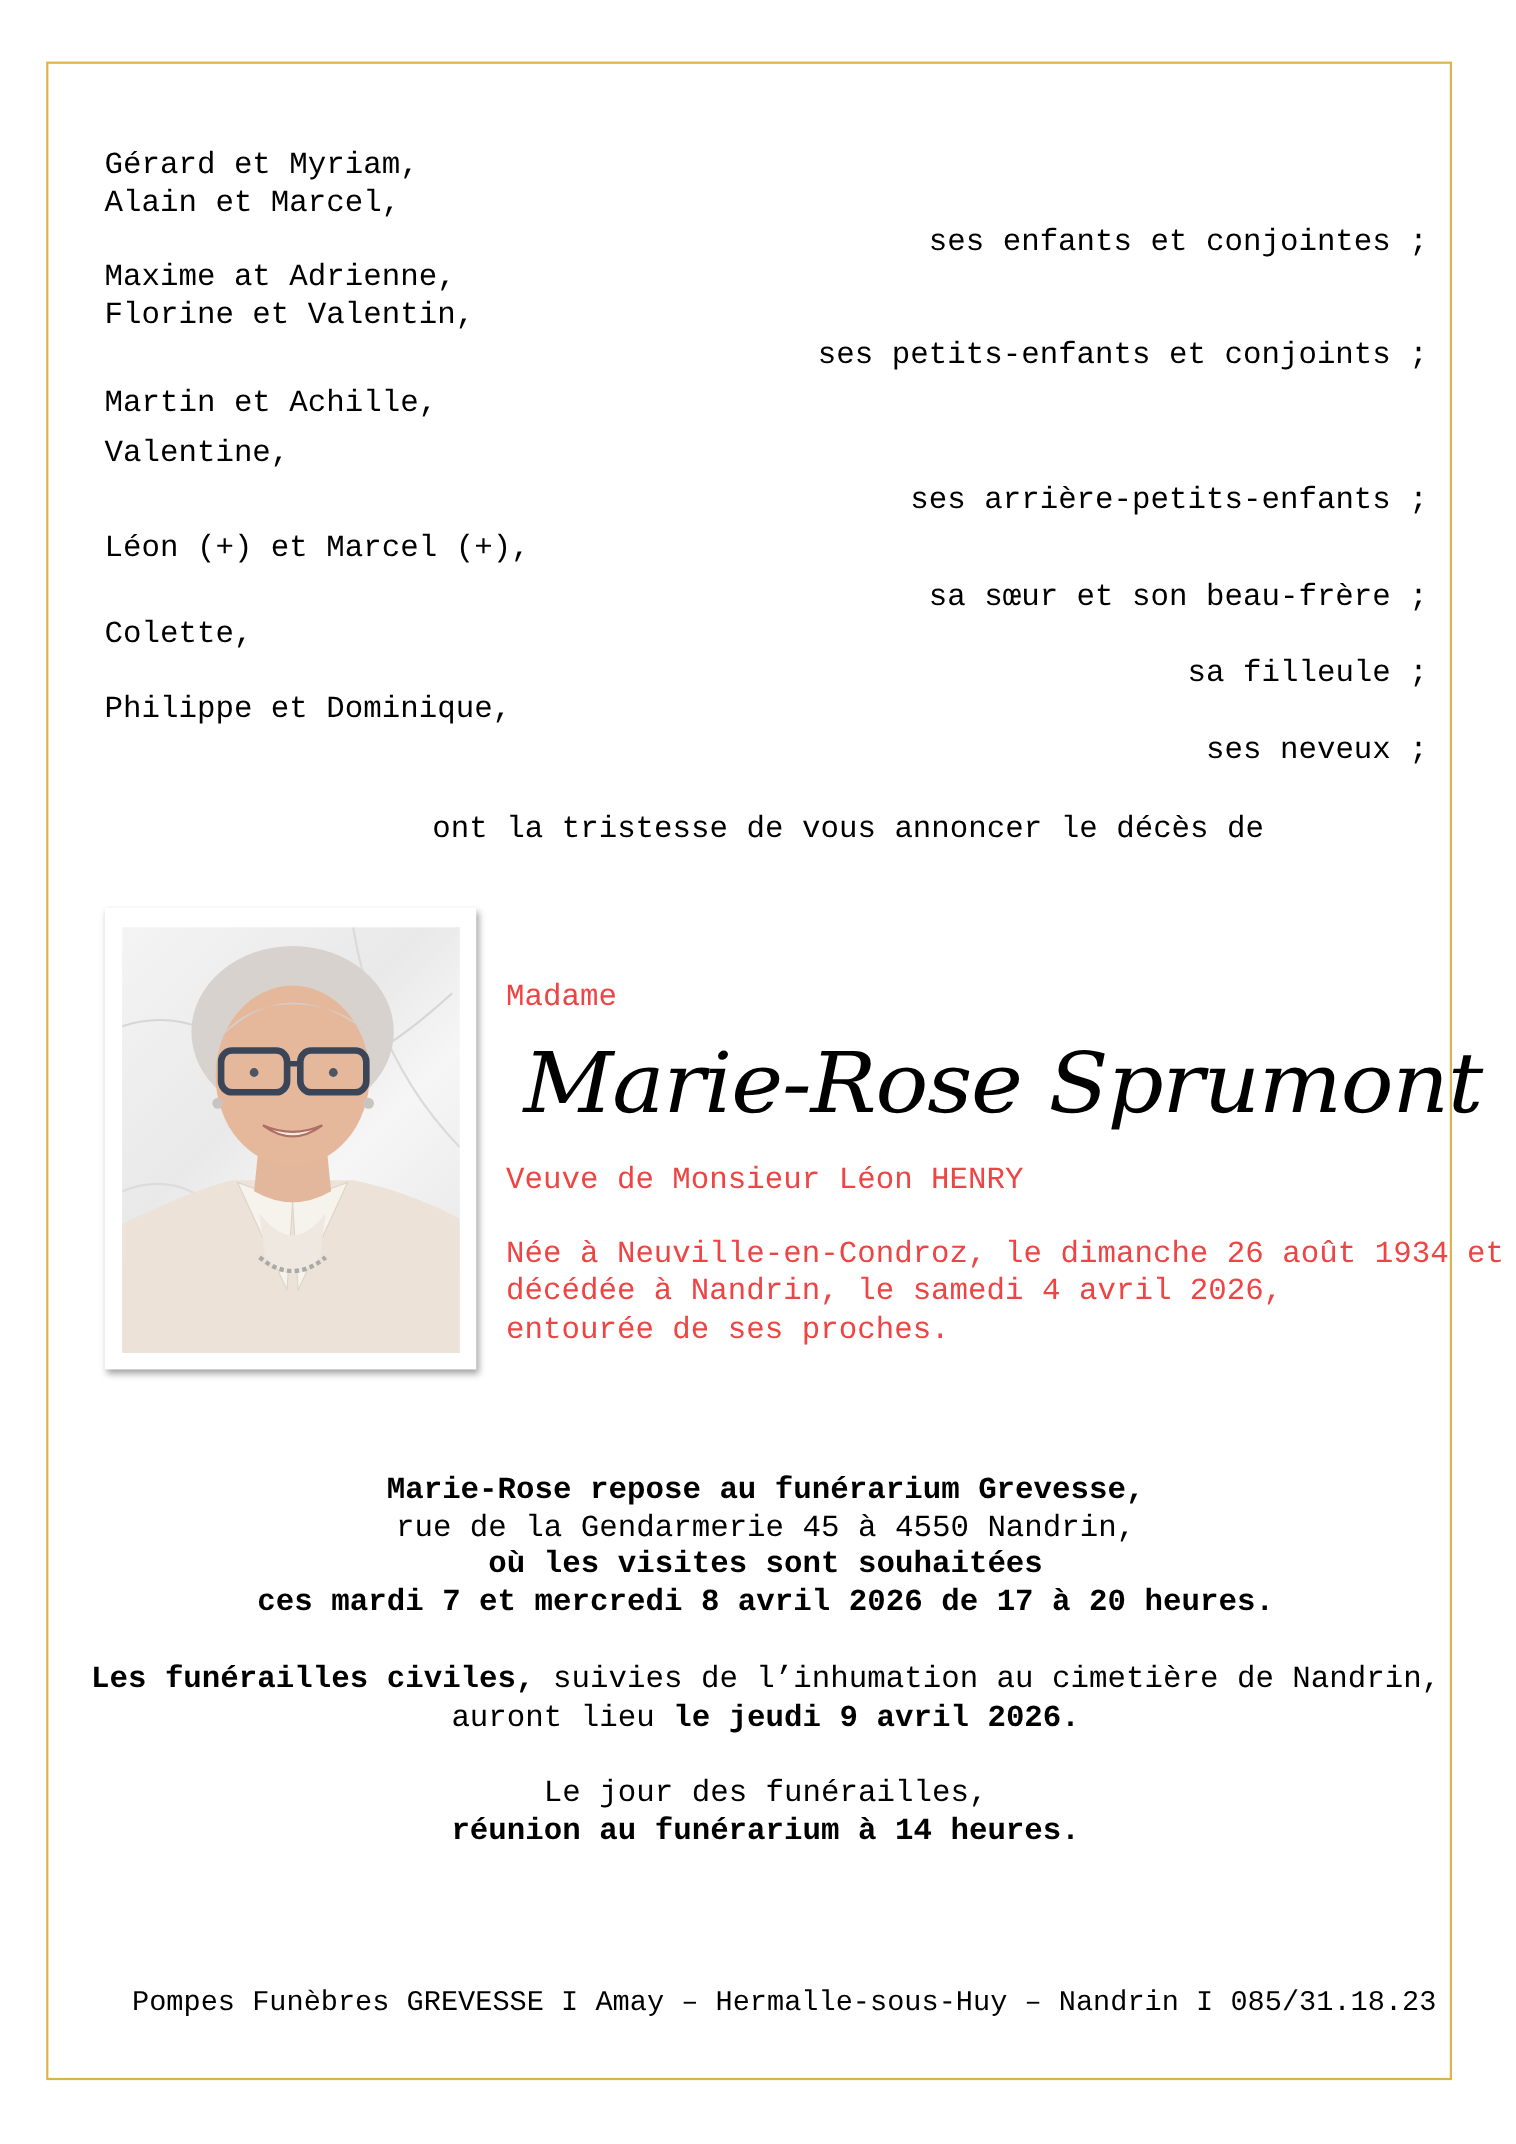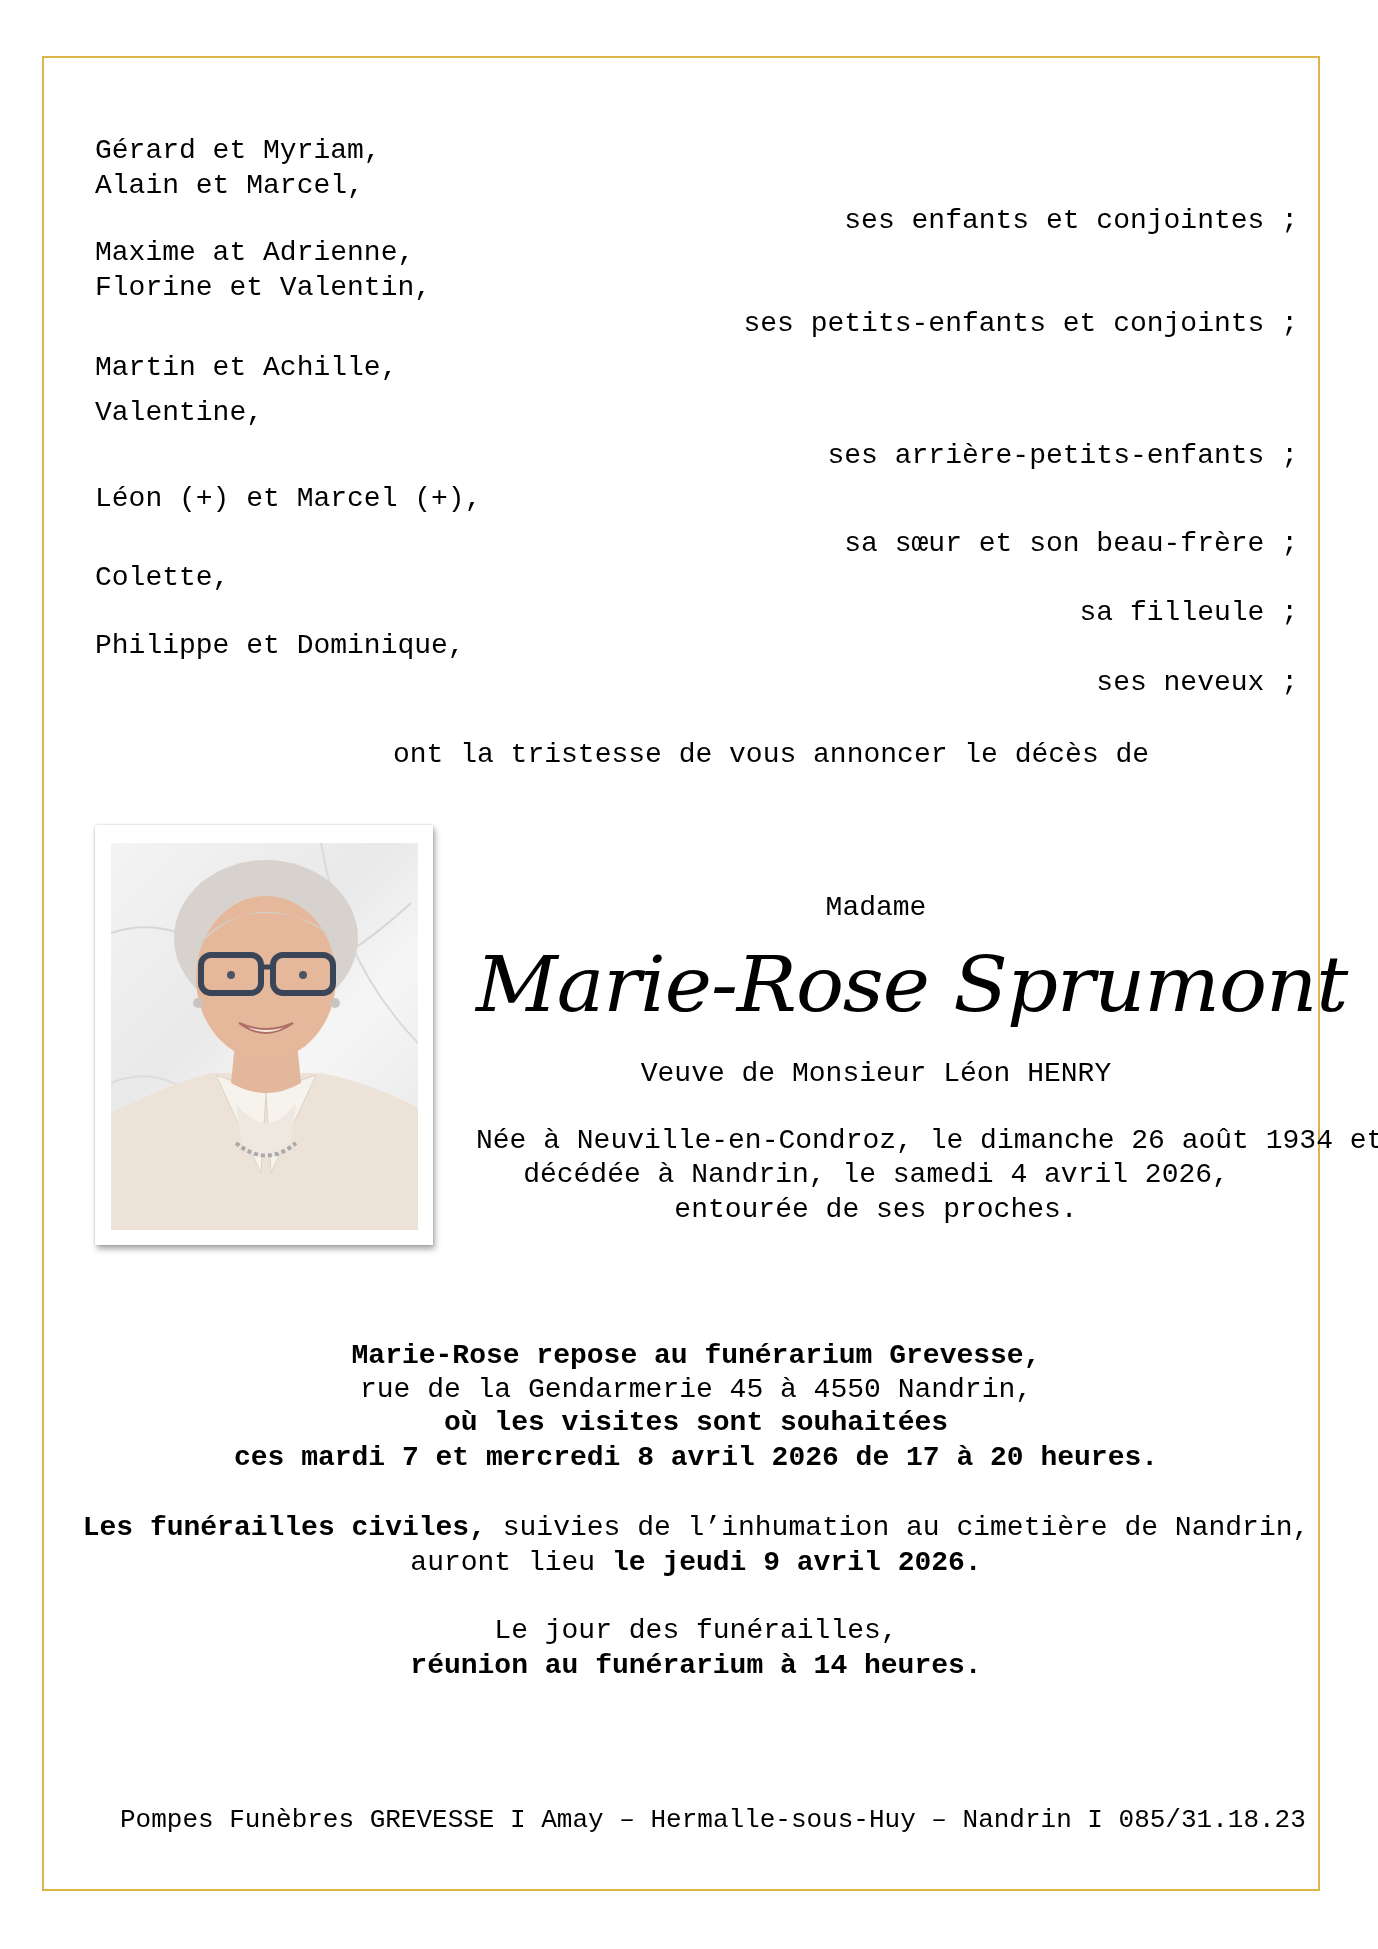--- a/index.html
+++ b/index.html
@@ -4,21 +4,21 @@
   <style>
     html, body { margin: 0; padding: 0; background: #ffffff; }
     body { width: 1378px; height: 1949px; position: relative; overflow: hidden;
            font-family: "Liberation Sans", sans-serif; color: #000; }
     .frame { position: absolute; left: 42px; top: 56px; width: 1278px; height: 1835px;
              border: 2px solid #dcb44a; box-sizing: border-box; }
     .t { position: absolute; font-size: 28px; line-height: 35px; white-space: nowrap; font-family: Liberation Mono, monospace; }
     .left { left: 95px; }
     .right { right: 80px; text-align: center; }
     .center-doc { left: 0; width: 1392px; text-align: center; }
-    .col { left: 476px; width: 800px; text-align: center; color: #000000; }
+    .col { left: 460px; width: 800px; text-align: left; color: #ef4444; }
     .b { font-weight: bold; }
     .photo-frame { position: absolute; left: 95px; top: 825px; width: 338px; height: 420px;
                    background: #fff; box-shadow: 2px 4px 6px rgba(0,0,0,0.35), 0 0 2px rgba(0,0,0,0.2); }
     .photo { position: absolute; left: 16px; top: 18px; width: 307px; height: 387px; overflow: hidden;
              background: linear-gradient(135deg, #f4f4f4 0%, #e9e9e9 40%, #f6f6f6 60%, #e4e4e4 100%); }
     .script { position: absolute; left: 476px; top: 935px; width: 830px; text-align: left;
               font-family: "DejaVu Serif", serif; font-style: italic; font-size: 76px; line-height: 100px;
               letter-spacing: -1px; color: #000; white-space: nowrap; transform: scaleX(1.05); transform-origin: left; }
   </style>
 </head>

